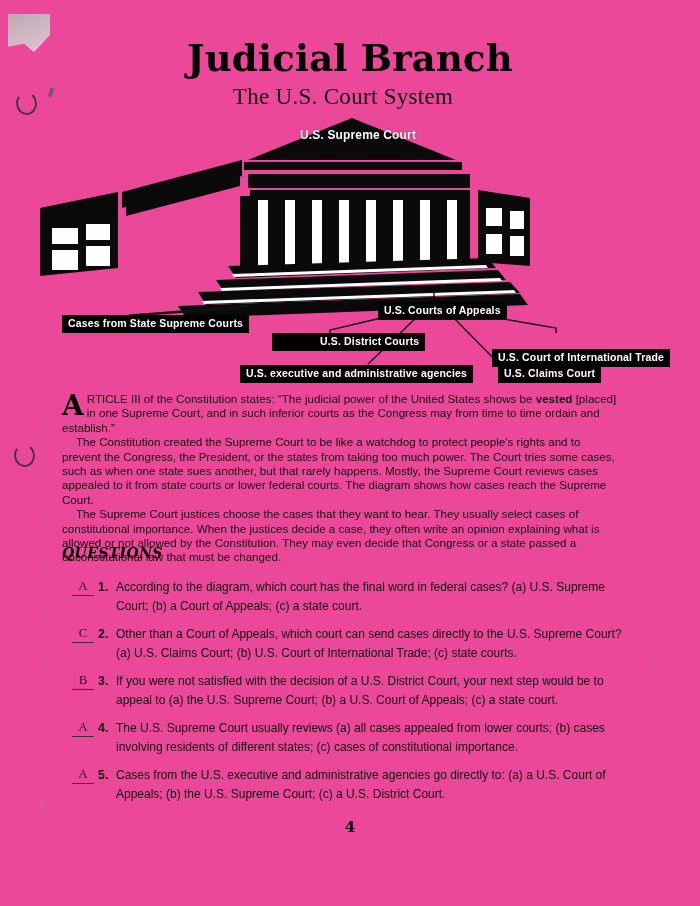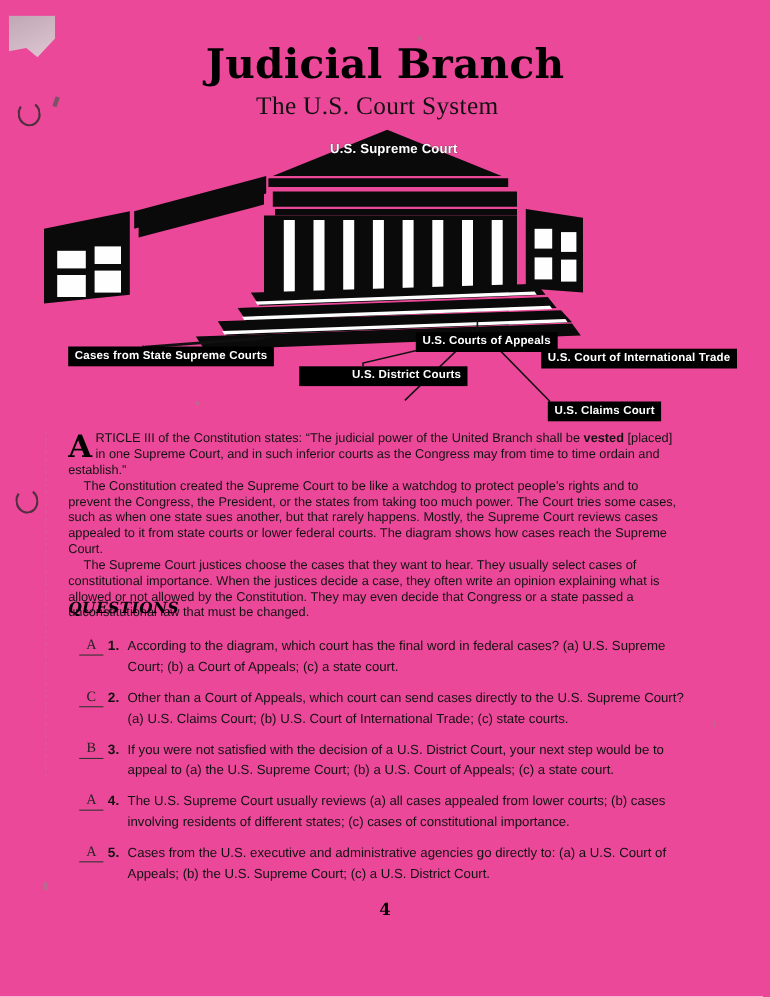--- a/index.html
+++ b/index.html
@@ -60,21 +60,21 @@
     font-size:10.5px;letter-spacing:.15px;white-space:nowrap;
     padding:3px 6px 4px 6px;line-height:1;
   }
   .lbl-scotus{
     background:transparent;color:#fff;font-size:12px;
     left:300px;top:13px;padding:0;text-shadow:0 0 1px #000;
   }
   .lbl-state{left:62px;top:199px;}
   .lbl-appeals{left:378px;top:186px;}
   .lbl-district{left:272px;top:217px;padding-left:48px;}
-  .lbl-intl{left:492px;top:201px;}
+  .lbl-intl{left:492px;top:233px;}
   .lbl-exec{left:240px;top:249px;}
   .lbl-claims{left:498px;top:249px;}
 
   
   .body{
     position:absolute;left:62px;top:392px;width:556px;
     font-family:"Liberation Sans", sans-serif;
     font-size:11.6px;line-height:14.4px;color:#111;text-align:left;
   }
   .body p{margin:0;}
@@ -197,25 +197,26 @@
         <path d="M 420 198 L 368 248"></path>
         <path d="M 450 198 L 500 249"></path>
       </g>
     </svg>
 
     <div class="dlabel lbl-scotus">U.S. Supreme Court</div>
     <div class="dlabel lbl-state">Cases from State Supreme Courts</div>
     <div class="dlabel lbl-appeals">U.S. Courts of Appeals</div>
     <div class="dlabel lbl-district">U.S. District Courts</div>
     <div class="dlabel lbl-intl">U.S. Court of International Trade</div>
+    <div class="dlabel lbl-exec">U.S. executive and administrative agencies</div>
     <div class="dlabel lbl-claims">U.S. Claims Court</div>
   </div>
 
   <div class="body">
-    <p class="p1"><span class="dropcap">A</span><span>RTICLE III of the Constitution states: “The judicial power of the United Branch shall be </span><b>vested</b><span> [placed] in one Supreme Court, and in such inferior courts as the Congress may from time to time ordain and establish.”</span></p>
+    <p class="p1"><span class="dropcap">A</span><span>RTICLE III of the Constitution states: “The judicial power of the United States shows be </span><b>vested</b><span> [placed] in one Supreme Court, and in such inferior courts as the Congress may from time to time ordain and establish.”</span></p>
     <p class="p2">The Constitution created the Supreme Court to be like a watchdog to protect people’s rights and to prevent the Congress, the President, or the states from taking too much power. The Court tries some cases, such as when one state sues another, but that rarely happens. Mostly, the Supreme Court reviews cases appealed to it from state courts or lower federal courts. The diagram shows how cases reach the Supreme Court.</p>
     <p class="p3">The Supreme Court justices choose the cases that they want to hear. They usually select cases of constitutional importance. When the justices decide a case, they often write an opinion explaining what is allowed or not allowed by the Constitution. They may even decide that Congress or a state passed a unconstitutional law that must be changed.</p>
   </div>
 
   <div class="qhead">QUESTIONS</div>
 
   <div class="qlist">
     <div class="q">
       <span class="ans">A</span>
       <span class="num">1.</span>

